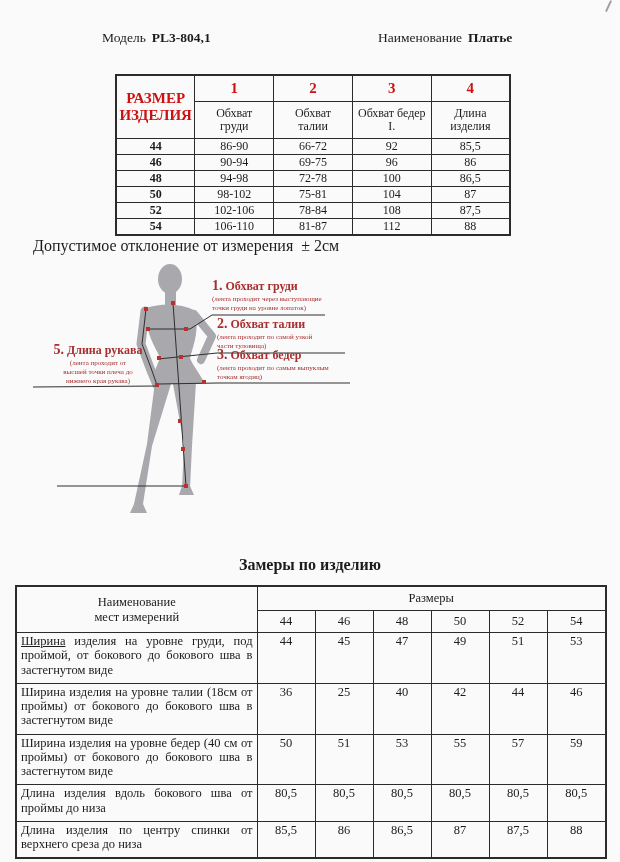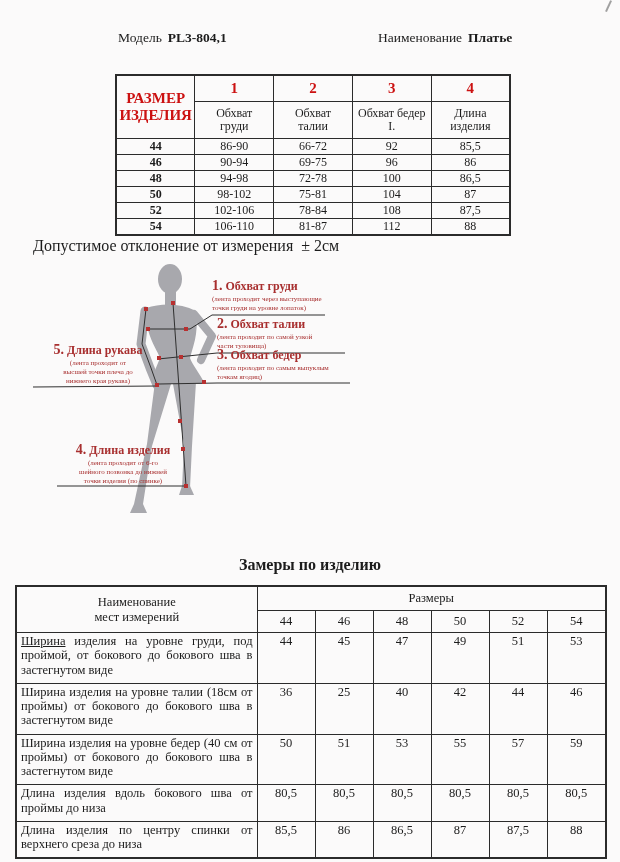--- a/index.html
+++ b/index.html
@@ -6,21 +6,21 @@
   body{
     width:620px;height:862px;position:relative;overflow:hidden;
     background:#fbfafa;color:#1c1c1c;
     font-family:"Liberation Serif", serif;
   }
   .artifact{position:absolute;top:-2px;right:10px;width:10px;height:12px;
     border-right:2px solid #8a8a8a;transform:rotate(25deg);opacity:.8;}
 
   
   .doc-header{position:absolute;top:30px;left:0;width:620px;font-size:13.5px;}
-  .hdr-left{position:absolute;left:118px;top:0;}
+  .hdr-left{position:absolute;left:102px;top:0;}
   .hdr-right{position:absolute;left:378px;top:0;}
   .hdr-val{font-weight:bold;margin-left:6px;}
 
   
   .size-table{position:absolute;left:115px;top:74px;border-collapse:collapse;
     table-layout:fixed;width:396px;font-size:12px;line-height:1.12;text-align:center;}
   .size-table th,.size-table td{border:1px solid #2b2b2b;padding:0 2px;}
   .size-table{border:2px solid #2b2b2b;}
   .size-table .num-row th{color:#cc1111;font-size:15px;font-weight:bold;height:25px;}
   .size-table .corner{font-weight:normal;white-space:pre-line;font-size:12.5px;}
@@ -192,26 +192,20 @@
     <div class="note-title"><span class="note-num">3.</span> <span>Обхват бедер</span></div>
     <div class="note-sub">(лента проходит по самым выпуклым
 точкам ягодиц)</div>
   </div>
   <div class="note note5">
     <div class="note-title"><span class="note-num">5.</span> <span>Длина рукава</span></div>
     <div class="note-sub">(лента проходит от
 высшей точки плеча до
 нижнего края рукава)</div>
   </div>
-  <div class="note note4">
-    <div class="note-title"><span class="note-num">4.</span> <span>Длина изделия</span></div>
-    <div class="note-sub">(лента проходит от 6-го
-шейного позвонка до нижней
-точки изделия (по спинке)</div>
-  </div>
 </div>
 
 <div class="measures-title">Замеры по изделию</div>
 
 <table class="measures-table">
   <colgroup>
     <col style="width:241px">
       <col style="width:58px">
       <col style="width:58px">
       <col style="width:58px">

